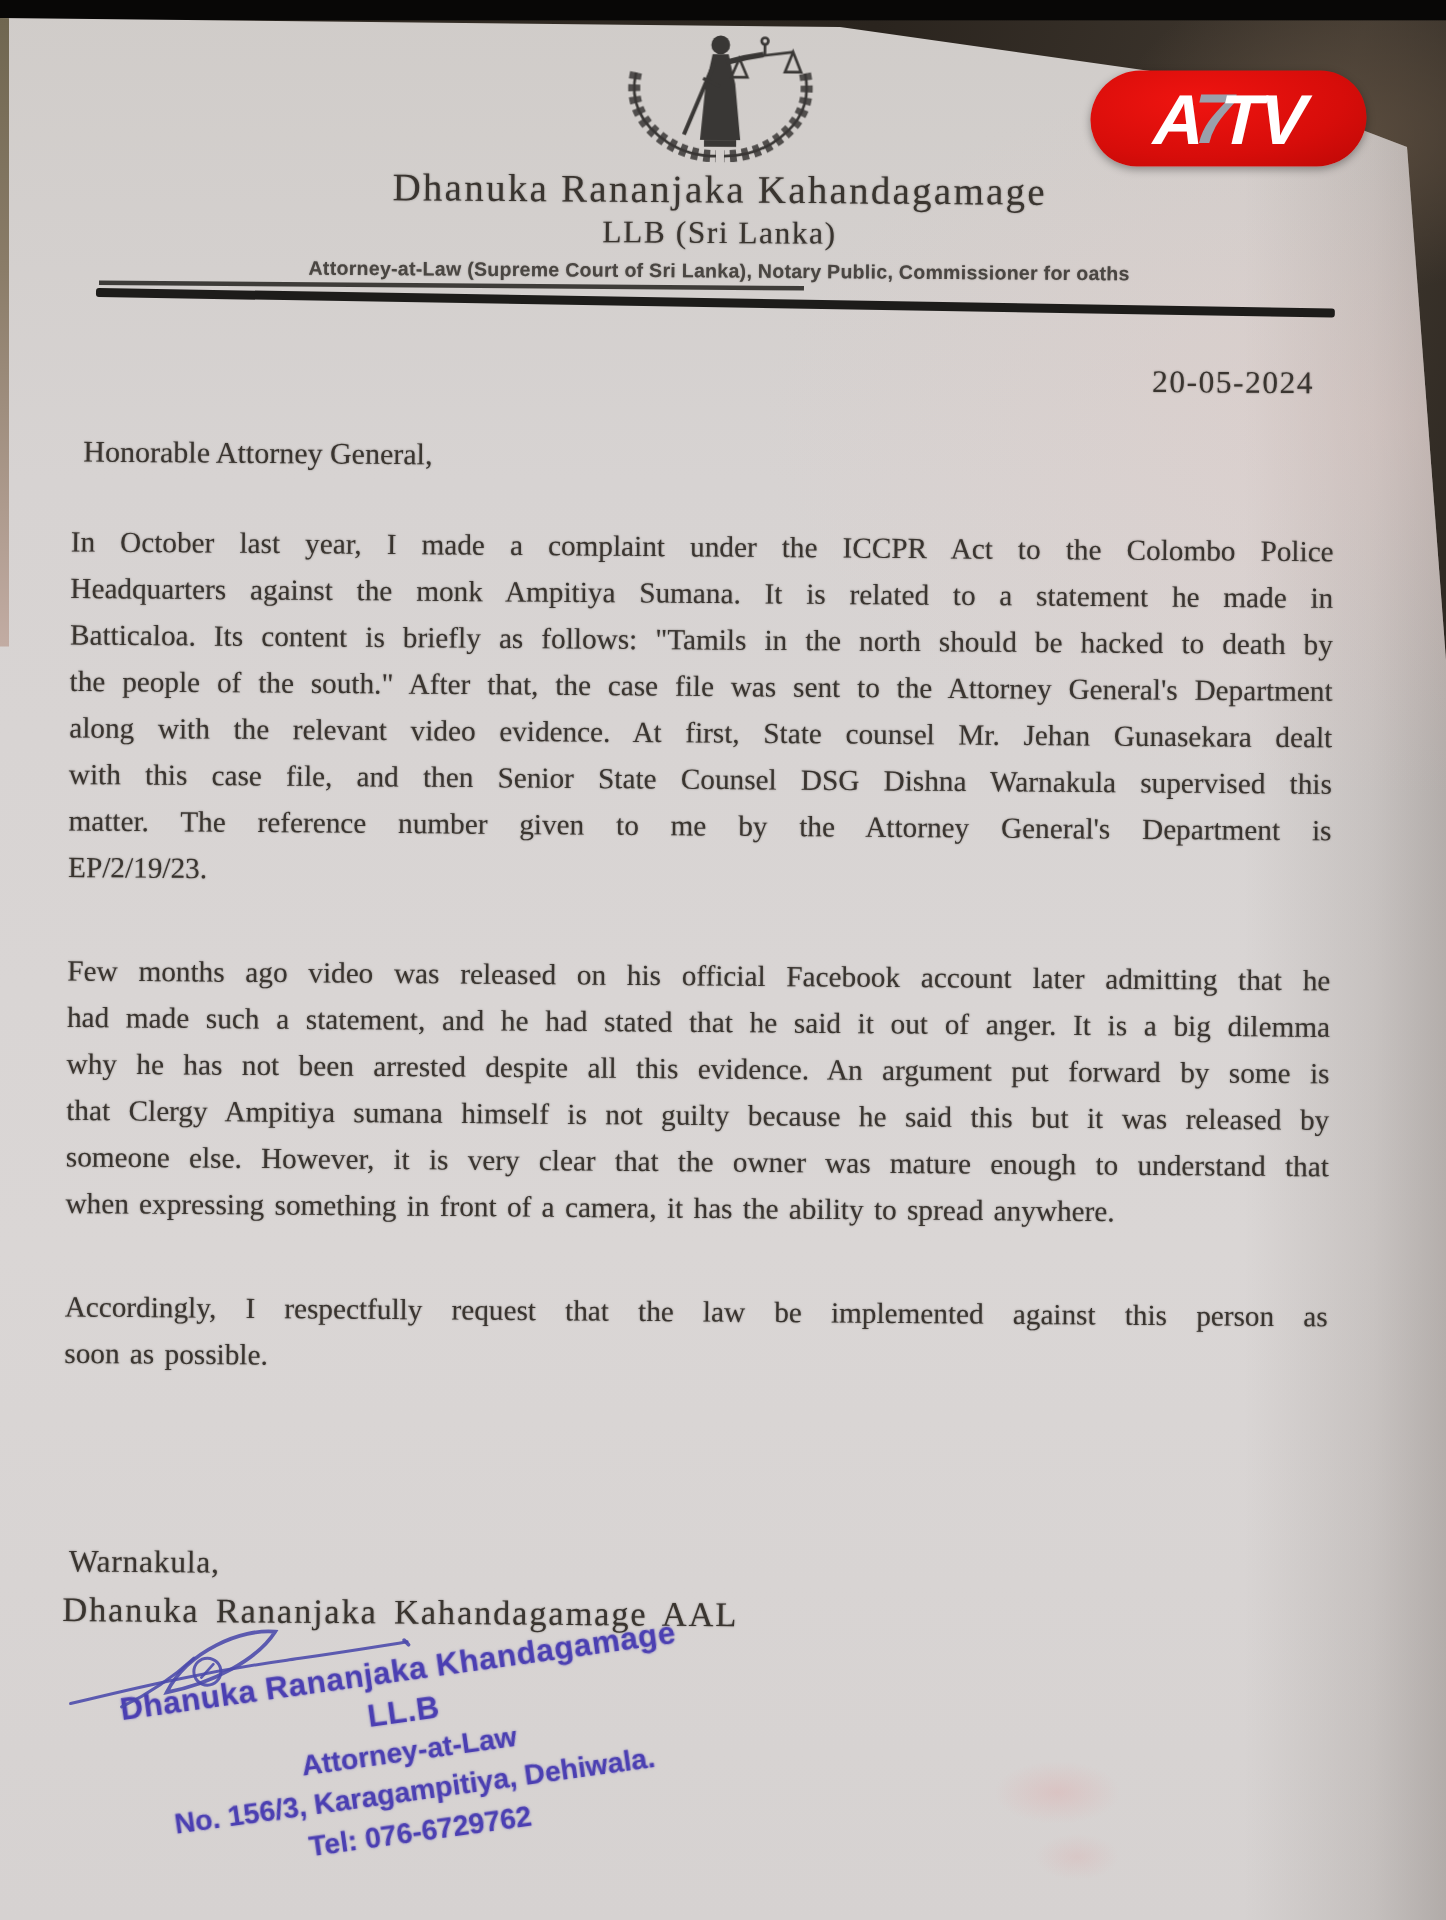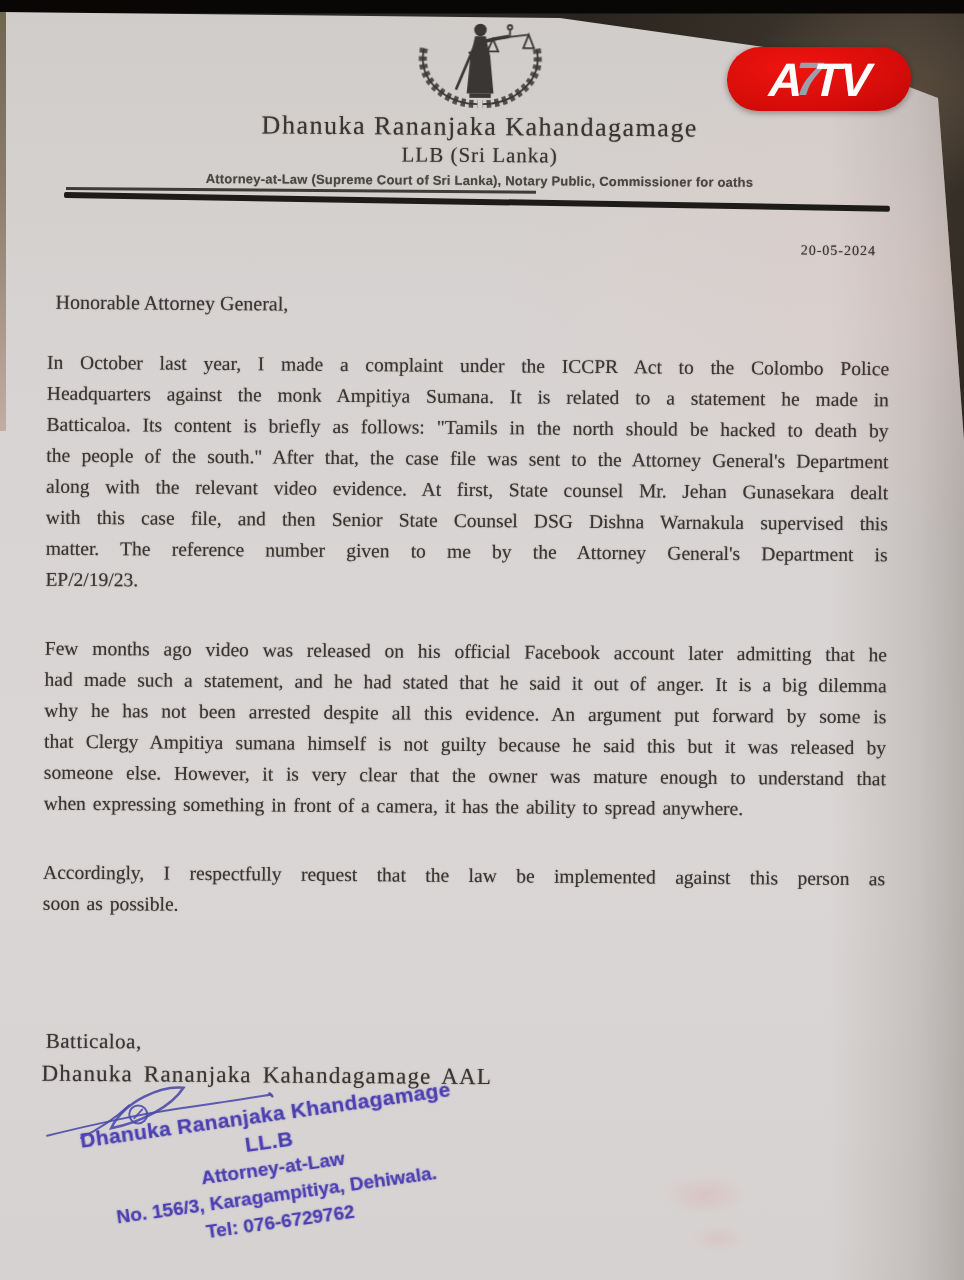--- a/index.html
+++ b/index.html
@@ -34,21 +34,21 @@
   .lh-creds{font-family:"Liberation Sans","DejaVu Sans",sans-serif;font-weight:bold;
     font-size:13px;color:#4a4642;margin-top:5px;letter-spacing:.2px;
     text-shadow:0 0 1px rgba(70,66,62,.55);}
   .rule-ghost{position:absolute;left:66px;top:187px;width:470px;height:3px;background:#23221f;
     transform:rotate(.45deg);transform-origin:left center;opacity:.85;}
   .rule-main{position:absolute;left:64px;top:192px;width:826px;height:6px;background:#1d1c1a;
     transform:rotate(.95deg);transform-origin:left center;border-radius:2px;}
   
   .content{position:absolute;left:50px;top:0;width:842px;height:1280px;
     transform:rotate(.45deg);transform-origin:50% 0;}
-  .date{position:absolute;top:240px;right:14px;font-size:14px;letter-spacing:1px;}
+  .date{position:absolute;top:240px;right:14px;font-size:21px;letter-spacing:1px;}
   .salutation{position:absolute;top:294px;left:8px;font-size:20px;}
   .letter-body{position:absolute;top:350px;left:0;width:842px;font-size:19.5px;line-height:31px;word-spacing:2px;}
   .para{margin-bottom:38px;}
   .line{text-align:justify;text-align-last:justify;-moz-text-align-last:justify;white-space:normal;}
   .line.last{text-align:left;text-align-last:left;-moz-text-align-last:left;}
   .closing{position:absolute;top:1032px;left:4px;font-size:21px;letter-spacing:.5px;}
   .signatory{position:absolute;top:1064px;left:0px;font-size:23px;letter-spacing:1.2px;word-spacing:4px;}
   
   .signature{position:absolute;left:0px;top:1075px;width:430px;height:85px;z-index:6;}
   .signature path,.signature circle{stroke:#4a49ab;fill:none;stroke-linecap:round;opacity:.88;}
@@ -138,21 +138,21 @@
             <div class="line">why he has not been arrested despite all this evidence.  An argument put forward by some is</div>
             <div class="line">that Clergy Ampitiya sumana himself is not guilty because he said this but it was released by</div>
             <div class="line">someone else.  However, it is very clear that the owner was mature enough to understand that</div>
             <div class="line last">when expressing something in front of a camera, it has the ability to spread anywhere.</div>
           </div>
           <div class="para">
             <div class="line">Accordingly, I respectfully request that the law be implemented against this person as</div>
             <div class="line last">soon as possible.</div>
           </div>
         </div>
-      <div class="closing ink">Batticaloa,</div>
+      <div class="closing ink">Warnakula,</div>
       <div class="signatory ink">Dhanuka Rananjaka Kahandagamage AAL</div>
 
       <svg class="signature" viewBox="0 0 430 85">
         <path d="M6 64 C 50 53, 95 42, 150 34 C 182 29, 208 25, 230 21" stroke-width="2"></path>
         <path d="M70 56 C 84 28, 120 13, 142 15 C 130 34, 100 50, 70 56 Z" stroke-width="2.5"></path>
         <circle cx="97" cy="42" r="9" stroke-width="2"></circle>
         <path d="M93 46 L101 37" stroke-width="1.8"></path>
         <path d="M40 66 C 56 58, 72 48, 88 33" stroke-width="2"></path>
         <path d="M228 20 l3 3" stroke-width="2.5"></path>
       </svg>

